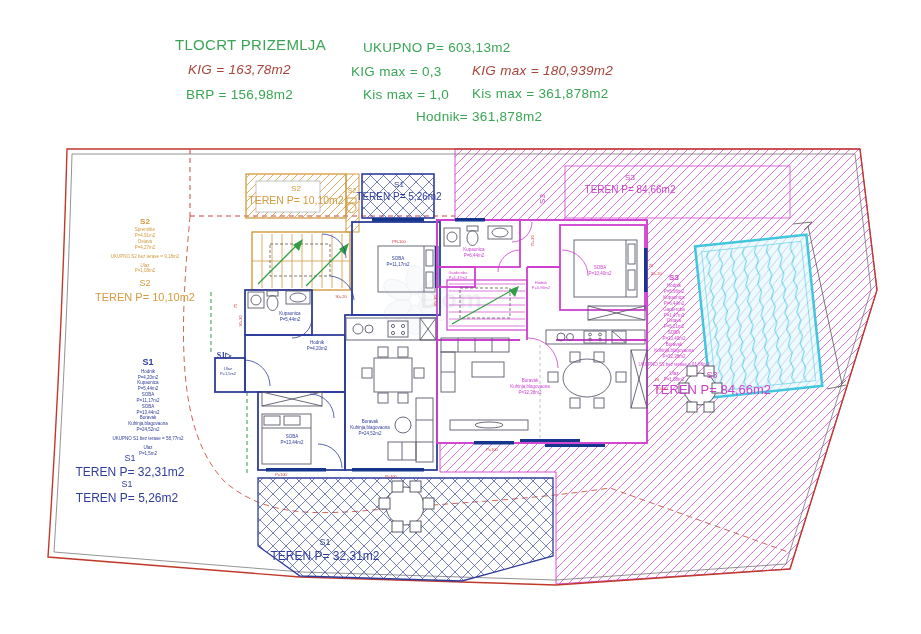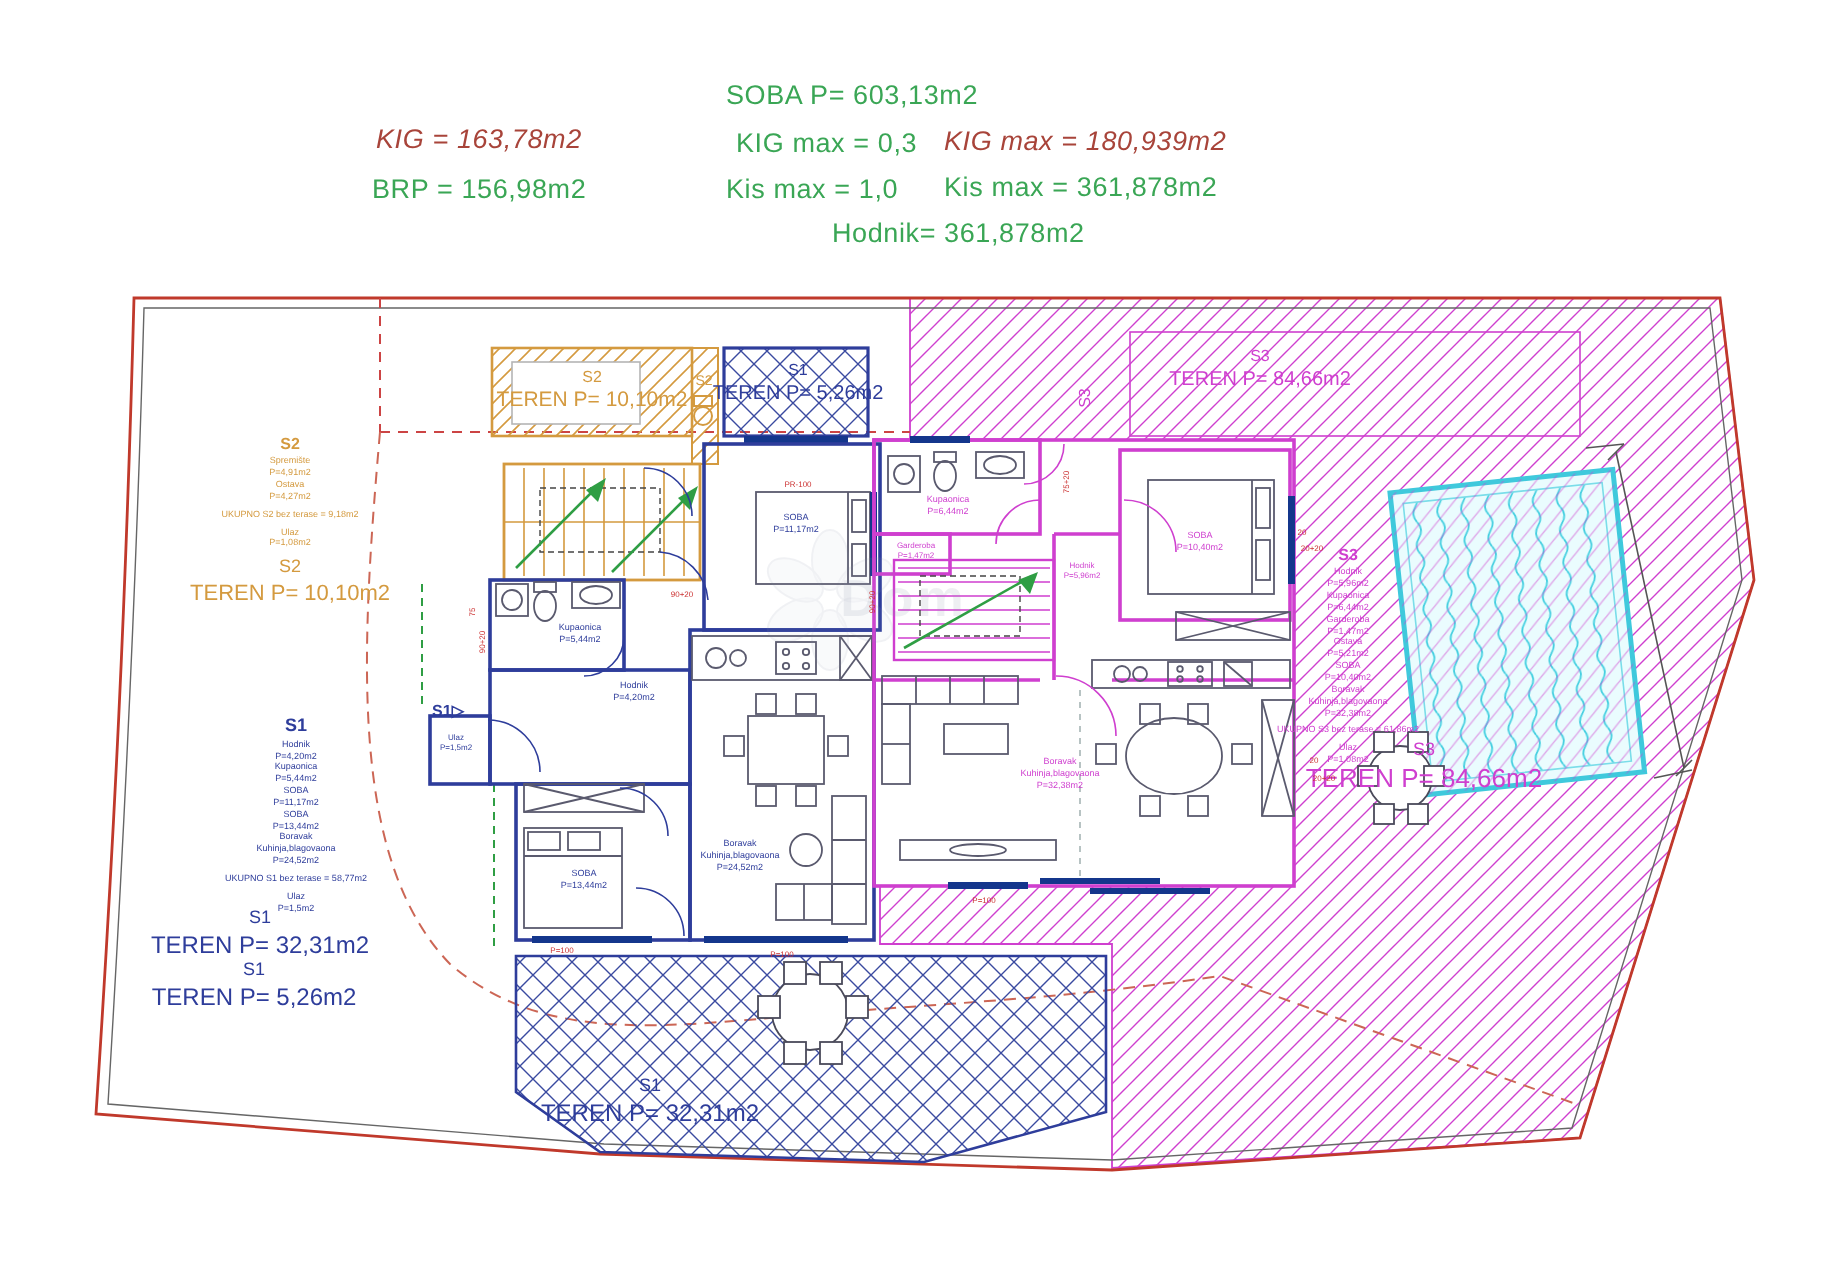--- a/index.html
+++ b/index.html
@@ -314,24 +314,25 @@
     <g opacity=".12" transform="translate(415,300)" stroke="#8892a8" fill="#aab4c8" fill-opacity=".5">
       <ellipse cx="0" cy="-20" rx="9" ry="15"></ellipse>
       <ellipse cx="0" cy="-20" rx="9" ry="15" transform="rotate(60)"></ellipse>
       <ellipse cx="0" cy="-20" rx="9" ry="15" transform="rotate(120)"></ellipse>
       <ellipse cx="0" cy="-20" rx="9" ry="15" transform="rotate(180)"></ellipse>
       <ellipse cx="0" cy="-20" rx="9" ry="15" transform="rotate(240)"></ellipse>
       <ellipse cx="0" cy="-20" rx="9" ry="15" transform="rotate(300)"></ellipse>
     </g>
   </svg>
 
+  <div class="hdr title green" style="left:175px;top:36px">TLOCRT PRIZEMLJA</div>
   <div class="hdr red" style="left:188px;top:62px">KIG = 163,78m2</div>
   <div class="hdr green" style="left:186px;top:87px">BRP = 156,98m2</div>
-  <div class="hdr green" style="left:363px;top:40px">SOBA P= 603,13m2</div>
-  <div class="hdr green" style="left:368px;top:64px">KIG max = 0,3</div>
+  <div class="hdr green" style="left:363px;top:40px">UKUPNO P= 603,13m2</div>
+  <div class="hdr green" style="left:351px;top:64px">KIG max = 0,3</div>
   <div class="hdr red" style="left:472px;top:63px">KIG max = 180,939m2</div>
   <div class="hdr green" style="left:363px;top:87px">Kis max = 1,0</div>
   <div class="hdr green" style="left:472px;top:86px">Kis  max = 361,878m2</div>
   <div class="hdr green" style="left:416px;top:109px">Hodnik= 361,878m2</div>
 
   <div id="labels">
       <div class="plabel" style="left: 145px; top: 246px; color: rgb(212, 154, 63); transform: translate(-50%, -50%) rotate(0deg);">
         <div style="font-size: 8px; font-weight: bold;">S2</div>
         <div style="font-size: 4.5px;">Spremište</div>
         <div style="font-size: 4.5px;">P=4,91m2</div>
@@ -409,21 +410,21 @@
       </div>
       <div class="plabel" style="left: 712px; top: 384px; color: rgb(207, 63, 207); transform: translate(-50%, -50%) rotate(0deg);">
         <div style="font-size: 9px;">S3</div>
         <div style="font-size: 13px;">TEREN P= 84,66m2</div>
       </div>
       <div class="plabel" style="left: 325px; top: 551px; color: rgb(46, 61, 155); transform: translate(-50%, -50%) rotate(0deg);">
         <div style="font-size: 9px;">S1</div>
         <div style="font-size: 12px;">TEREN P= 32,31m2</div>
       </div>
       <div class="plabel" style="left: 224px; top: 356px; color: rgb(46, 61, 155); transform: translate(-50%, -50%) rotate(0deg);">
-        <div style="font-size: 8px; font-weight: bold;">S1▷</div>
+        <div style="font-size: 8px; font-weight: bold; font-family: Liberation Serif, serif;">S1▷</div>
       </div>
       <div class="plabel" style="left: 290px; top: 317px; color: rgb(46, 61, 155); transform: translate(-50%, -50%) rotate(0deg);">
         <div style="font-size: 4.5px;">Kupaonica</div>
         <div style="font-size: 4.5px;">P=5,44m2</div>
       </div>
       <div class="plabel" style="left: 317px; top: 346px; color: rgb(46, 61, 155); transform: translate(-50%, -50%) rotate(0deg);">
         <div style="font-size: 4.5px;">Hodnik</div>
         <div style="font-size: 4.5px;">P=4,20m2</div>
       </div>
       <div class="plabel" style="left: 228px; top: 371px; color: rgb(46, 61, 155); transform: translate(-50%, -50%) rotate(0deg);">

